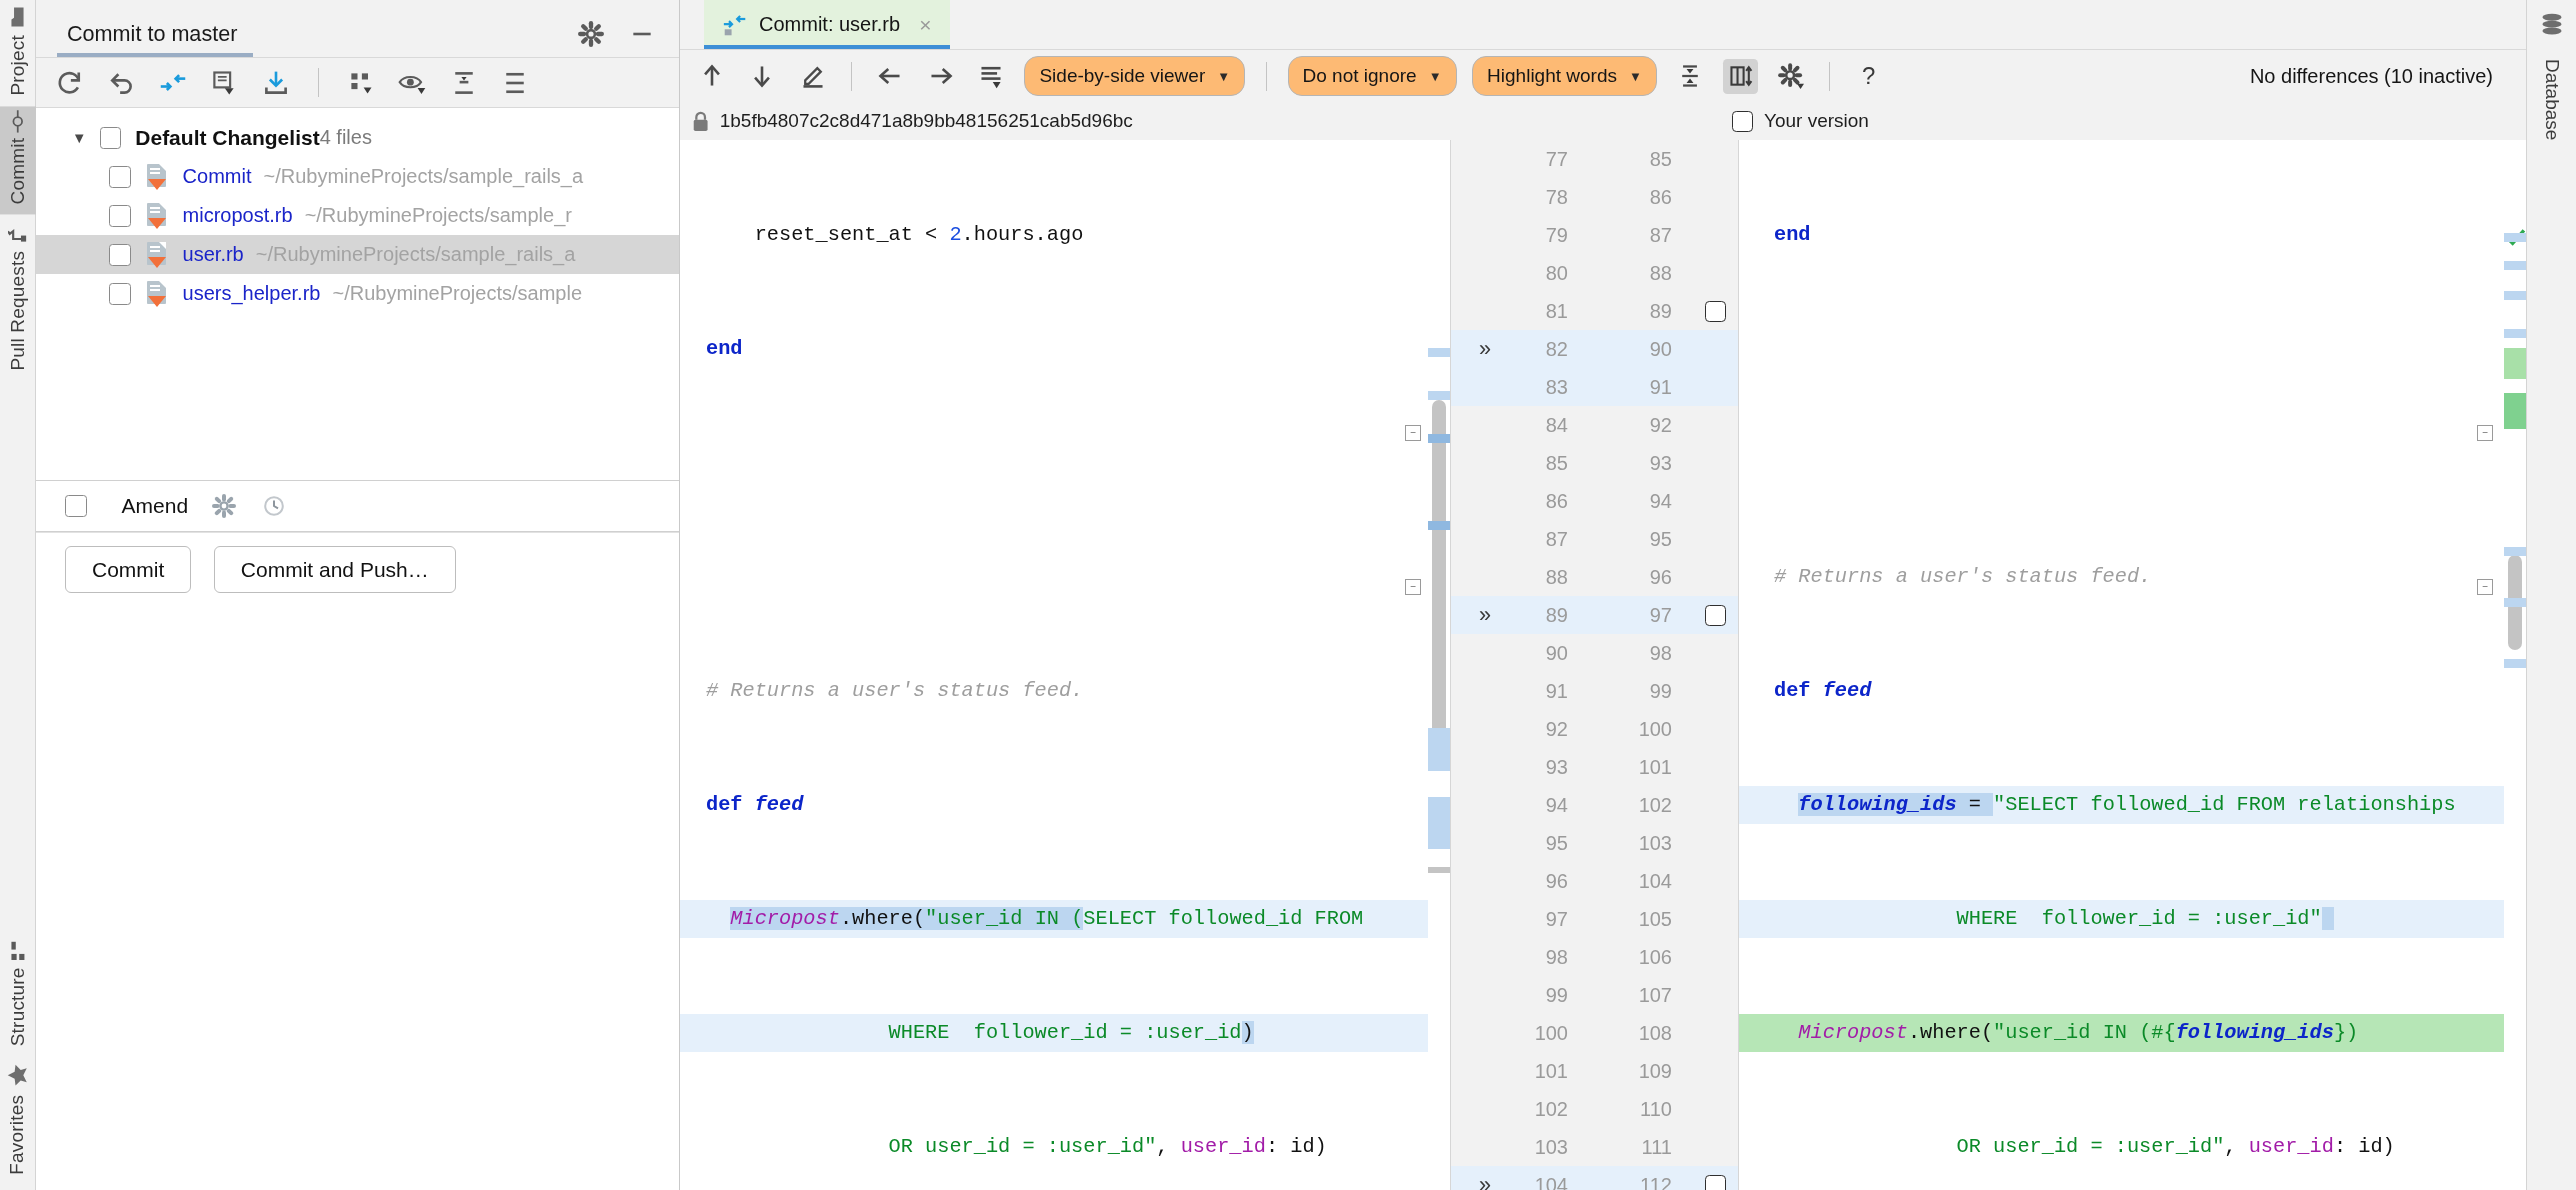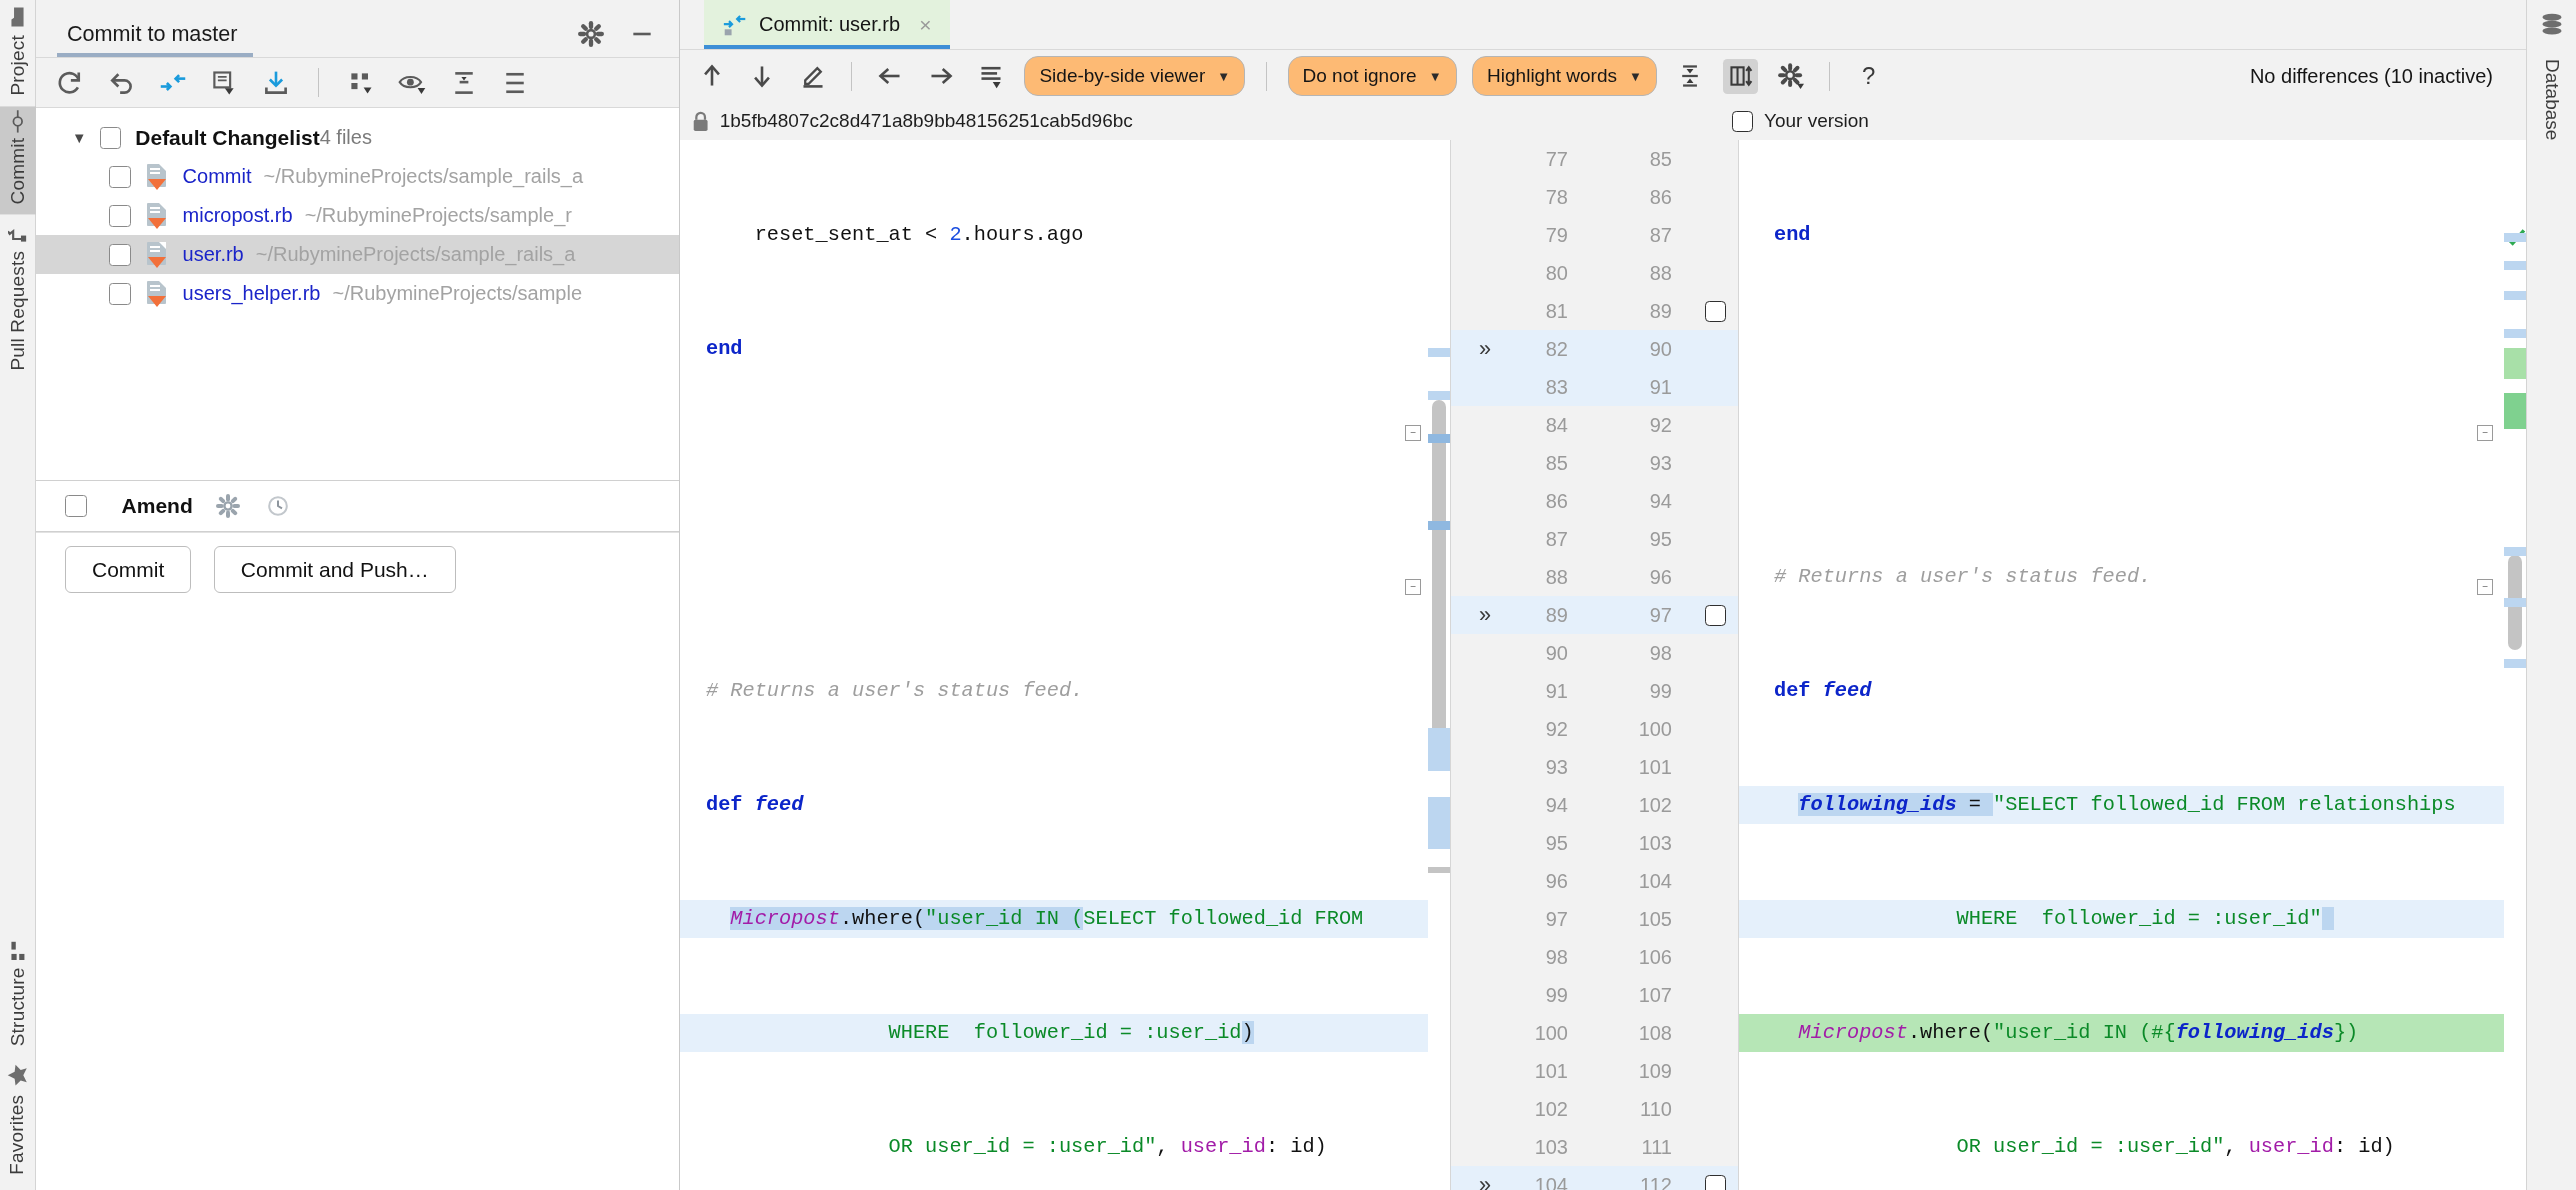--- a/index.html
+++ b/index.html
@@ -81,21 +81,21 @@
   .fileicon .tri {
     position: absolute; left: 3.5px; bottom: 0.9px;
     width: 0; height: 0; border-left: 9.5px solid transparent; border-right: 9.5px solid transparent;
     border-top: 11.2px solid #f2703a;
   }
   .fname { color: #1a24c9; font-size: 20px; }
   .fpath { color: #a3a3a3; font-size: 20px; margin-left: 12px; white-space: nowrap; }
 
   .amendbar {
     height: 52px; display: flex; align-items: center; gap: 21px; padding: 0 29px;
-    border-top: 0.9px solid #d0d0d0; border-bottom: 0.9px solid #d0d0d0; background: #fff; font-weight: bold;
+    border-top: 0.9px solid #d0d0d0; border-bottom: 0.9px solid #d0d0d0; background: #fff;
   }
   .amendlabel { font-size: 21px; color: #111; }
   .msgarea { flex: 1; background: #fff; padding: 19px 29px; position: relative; }
   .msgph { color: #9b9b9b; font-size: 21px; font-family: "Liberation Mono", monospace; }
   .btnbar { height: 74px; display: flex; align-items: center; gap: 22.5px; padding: 0 29px; background: #fff; border-top:0.9px solid #e2e2e2;}
   .btn {
     border: 0.9px solid #bdbdbd; border-radius: 6px; background: #fff;
     font-size: 21px; color: #121212; padding: 10.4px 26px; cursor: pointer;
     font-family: "Liberation Sans", sans-serif;
   }

